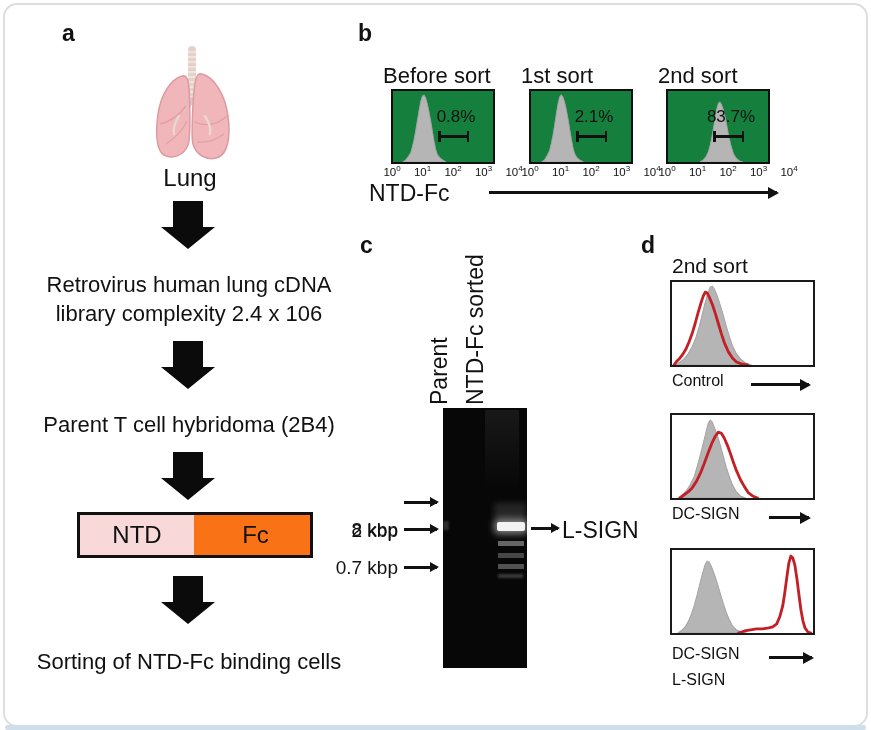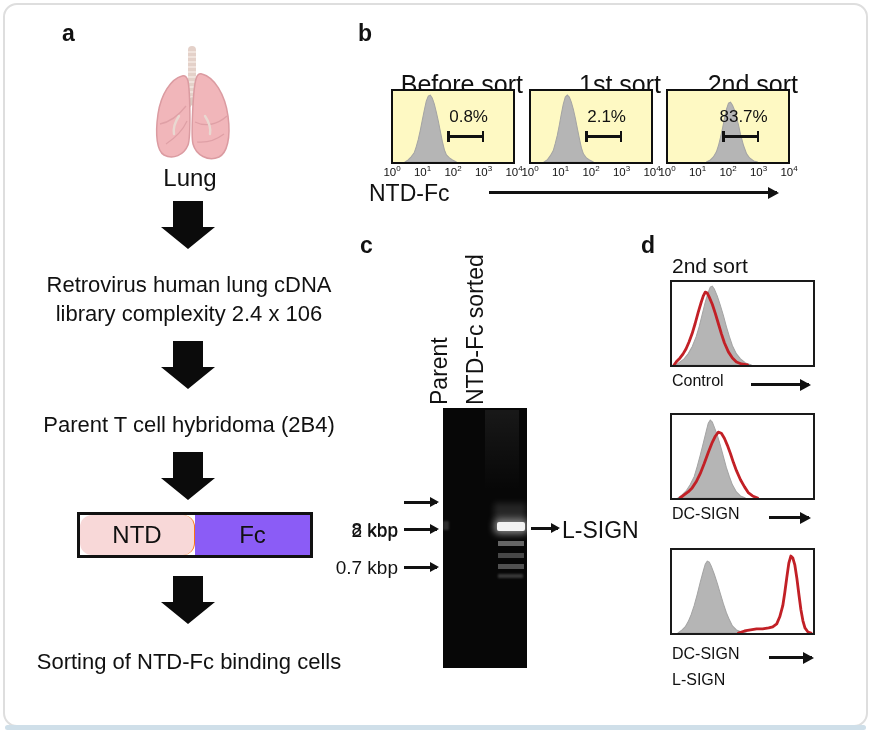--- a/index.html
+++ b/index.html
@@ -10,28 +10,28 @@
 
   .panel-letter{position:absolute;font-size:23px;font-weight:bold;}
 
   
   .center-text{position:absolute;text-align:center;line-height:1.32;}
   .down-arrow{position:absolute;width:54px;height:48px;}
   .down-arrow svg{display:block;width:100%;height:100%;}
   .construct{position:absolute;left:77px;top:512px;width:236px;height:46px;
              border:3px solid #111;display:flex;box-sizing:border-box;}
   .construct .cell{display:flex;align-items:center;justify-content:center;font-size:24px;}
-  .cell-ntd{width:114px;border-right:1px solid #f97316;border-radius:12px;}
+  .cell-ntd{width:114px;border-right:7px solid #f97316;}
   .cell-fc{flex:1;}
 
   
   .bplot{position:absolute;top:60px;width:124px;}
-  .ptitle{position:absolute;top:10px;left:-8px;right:-8px;text-align:right;font-size:25px;}
-  .pbox{position:absolute;top:29px;left:0;width:124px;height:75px;border:2.5px solid #0f0f0f;
-        box-sizing:border-box;background:#fef9c3;}
+  .ptitle{position:absolute;top:3px;left:-8px;right:-8px;text-align:left;font-size:22px;}
+  .pbox{position:absolute;top:29px;left:0;width:104px;height:75px;border:2.5px solid #0f0f0f;
+        box-sizing:border-box;background:#15803d;}
   .pbox svg{position:absolute;inset:0;width:100%;height:100%;}
   .gfill{fill:#b5b5b5;stroke:#a4a4a4;stroke-width:1;}
   .rline{fill:none;stroke:#c22026;stroke-width:2.8;stroke-linejoin:round;stroke-linecap:round;}
   .gate{position:absolute;top:44px;left:45%;width:31%;height:2.5px;background:#111;}
   .gate::before,.gate::after{content:"";position:absolute;top:-4.5px;width:2.5px;height:11px;background:#111;}
   .gate::before{left:0;}
   .gate::after{right:0;}
   .pct{position:absolute;top:16px;left:37%;width:52%;text-align:center;font-size:17px;}
   .ticks{position:absolute;top:104px;left:-10px;right:-10px;display:flex;justify-content:space-between;}
   .tick{width:22px;text-align:center;font-size:11.5px;}
@@ -127,21 +127,21 @@
   <div class="center-text" style="left:23px;width:332px;top:410px;font-size:22px;">Parent T cell hybridoma (2B4)</div>
 
   <div class="down-arrow" style="left:161px;top:452px;">
     <svg viewBox="0 0 54 48">
         <path d="M12 0 H42 V26 H54 L27 48 L0 26 H12 Z" fill="#0b0b0b"></path>
       </svg>
   </div>
 
   <div class="construct">
     <div class="cell cell-ntd" style="background:#f8d8d8;">NTD</div>
-    <div class="cell cell-fc" style="background:#8b5cf6;">Fc</div>
+    <div class="cell cell-fc" style="background:#f97316;">Fc</div>
   </div>
 
   <div class="down-arrow" style="left:161px;top:576px;">
     <svg viewBox="0 0 54 48">
         <path d="M12 0 H42 V26 H54 L27 48 L0 26 H12 Z" fill="#0b0b0b"></path>
       </svg>
   </div>
 
   <div class="center-text" style="left:18px;width:342px;top:647px;font-size:22px;">Sorting of NTD-Fc binding cells</div>
 

